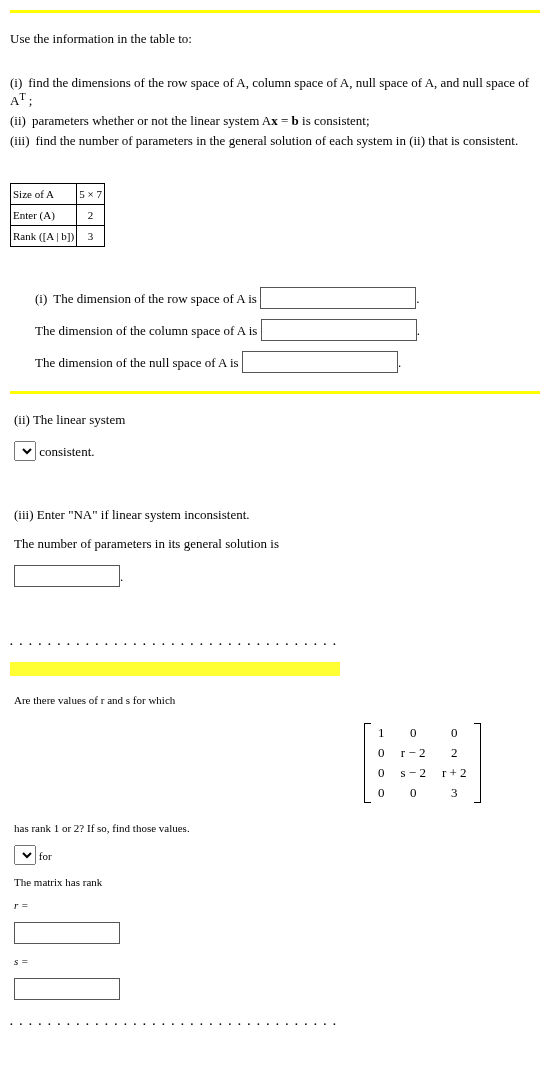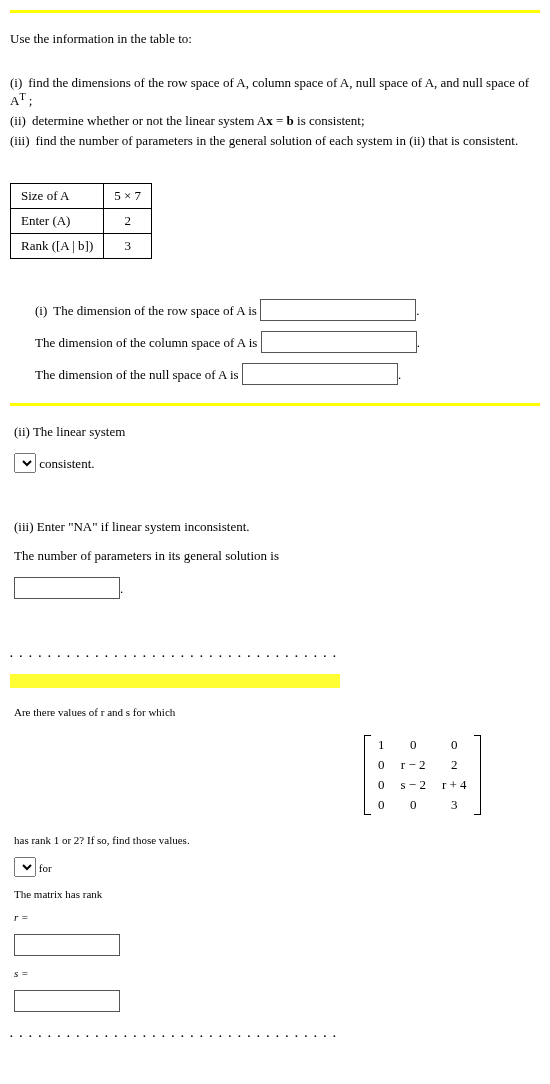--- a/index.html
+++ b/index.html
@@ -1,20 +1,20 @@
 <!DOCTYPE html>
 <html><head>
 <meta charset="utf-8">
 <style>
   body{font-family:Georgia,serif;font-size:13px;color:#000;margin:0;padding:10px;width:530px;background:#fff}
   .intro p{margin:4px 0}
   .roman{margin-right:6px}
   .gap{height:20px}
   table.data{border-collapse:collapse;margin:10px 0}
-  table.data td{border:1px solid #000;padding:4px 10px;font-size:13px}
+  table.data td{border:1px solid #000;padding:4px 2px;font-size:11px}
   .q1 .row{margin:10px 0 10px 25px}
   .q1 .row input{height:18px;width:150px;border:1px solid #555}
   sup,.sup{font-size:10px;vertical-align:super}
   hr.yellow{border:none;border-top:3px solid #ffff00;margin:18px 0}
   .dots{letter-spacing:2px;font-weight:bold;font-size:11px;margin:15px 0;width:330px;overflow:hidden;white-space:nowrap}
   .hl{background:#ffff33;height:14px;width:330px;margin:0 0 18px}
   select{height:20px}
   input.txt{border:1px solid #555;height:18px}
   .sec{margin:10px 4px}
   .small{font-size:11px}
@@ -30,21 +30,21 @@
 </style>
 </head>
 <body>
 
 <hr class="yellow" style="margin-top:0">
 
 <div class="intro">
   <p>Use the information in the table to:</p>
   <div class="gap"></div>
   <p><span class="roman">(i)</span><span>find the dimensions of the row space of A, column space of A, null space of A, and null space of A</span><span class="sup">T</span><span> ;</span></p>
-  <p><span class="roman">(ii)</span><span>determine whether or not the linear system A</span><span class="boldv">x</span><span> = </span><span class="boldv">b</span><span> is consistent;</span></p>
+  <p><span class="roman">(ii)</span><span>parameters whether or not the linear system A</span><span class="boldv">x</span><span> = </span><span class="boldv">b</span><span> is consistent;</span></p>
   <p><span class="roman">(iii)</span><span>find the number of parameters in the general solution of each system in (ii) that is consistent.</span></p>
 </div>
 
 <div class="gap"></div>
 
 <table class="data">
   <tbody>
       <tr>
         <td>Size of A</td>
         <td>5 × 7</td>
@@ -99,21 +99,21 @@
               <td>0</td>
             </tr>
         <tr>
               <td>0</td>
               <td>r − 2</td>
               <td>2</td>
             </tr>
         <tr>
               <td>0</td>
               <td>s − 2</td>
-              <td>r + 4</td>
+              <td>r + 2</td>
             </tr>
         <tr>
               <td>0</td>
               <td>0</td>
               <td>3</td>
             </tr>
       </tbody>
         </table>
     </div>
   </div>

